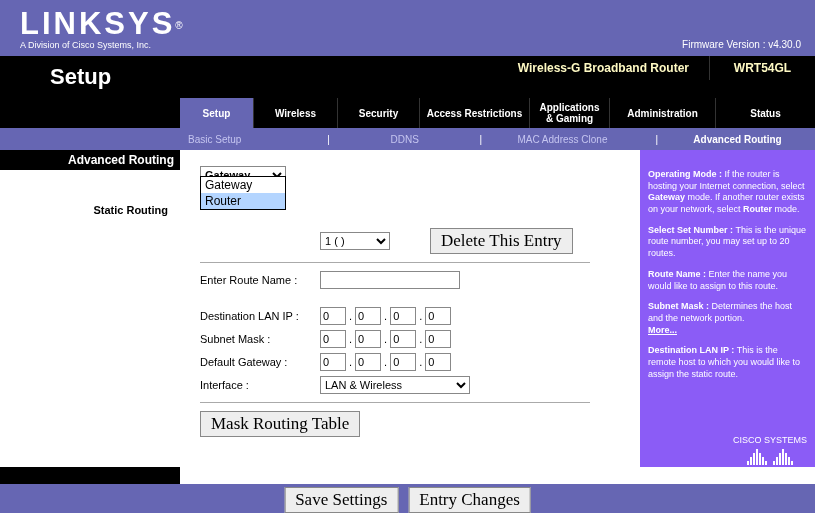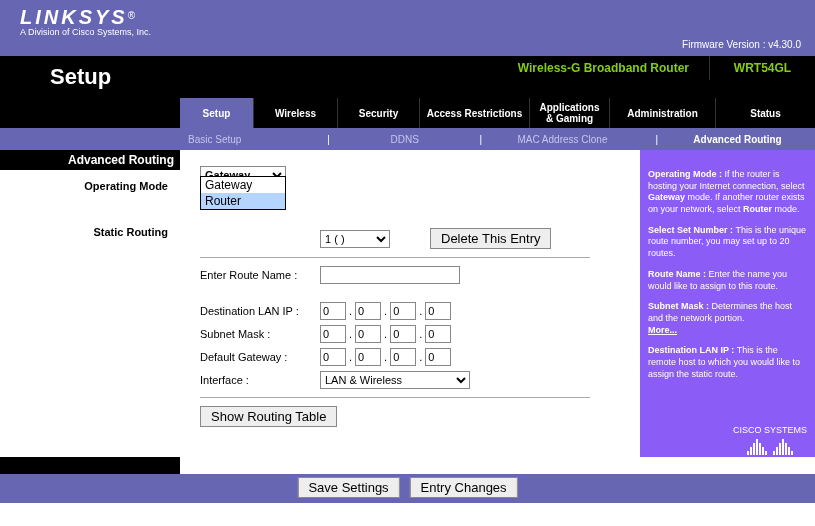--- a/index.html
+++ b/index.html
@@ -16,24 +16,23 @@
     position: relative;
     color: #fff;
   }
   .logo {
     position: absolute;
     left: 20px;
     top: 6px;
     font-family: Arial, sans-serif;
   }
   .logo-main {
-    font-size: 20px;
+    font-size: 31px;
     font-weight: bold;
     letter-spacing: 3px;
-    font-style: italic;
   }
   .logo-sub {
     font-size: 9px;
     margin-top: -2px;
   }
   .firmware {
     position: absolute;
     right: 14px;
     bottom: 6px;
     font-size: 10px;
@@ -55,21 +54,21 @@
   .title-right {
     flex: 1;
     display: flex;
     flex-direction: column;
   }
   .product-row {
     height: 24px;
     line-height: 24px;
     display: flex;
     justify-content: flex-end;
-    color: #84cc16;
+    color: #fef9c3;
     font-size: 12px;
   }
   .product-name {
     flex: 1;
     text-align: right;
     padding-right: 20px;
     font-weight: bold;
   }
   .model {
     width: 106px;
@@ -199,24 +198,24 @@
     cursor: pointer;
   }
   .open-dropdown .opt.hl {
     background: #b4d5ff;
   }
   .route-no-select { width: 70px; }
   .iface-select { width: 150px; }
   .btn {
     border: 1px solid #888;
     background: #eee;
-    font-size: 13px;
+    font-size: 17px;
     padding: 2px 10px;
     cursor: pointer;
-    font-family: Liberation Sans, sans-serif;
+    font-family: Liberation Serif, serif;
   }
   .ip-oct {
     width: 26px;
     text-align: left;
     padding-left: 2px;
   }
   .ip-dot { padding: 0 3px; }
   .route-name-input { width: 140px; }
   .hr-line {
     border: 0;
@@ -350,21 +349,20 @@
     <span style="flex:0.2"></span>
     <span class="subtab active">Advanced Routing</span>
     <span style="flex:0.2"></span>
   </div>
 </div>
 
 <div class="body-row">
 
   <div class="side-labels">
     <div class="section-header">Advanced Routing</div>
-    <div class="side-label">Operating Mode</div>
     <div class="spacer-row"></div>
     <div class="side-label">Static Routing</div>
   </div>
 
   <div class="main-panel">
 
     
     <div class="form-row" style="margin-top:6px">
       <select class="mode-select">
         <option>Gateway</option>
@@ -437,21 +435,21 @@
     
     <div class="form-row">
       <div class="form-label">Interface  :</div>
       <select class="iface-select">
         <option>LAN &amp; Wireless</option>
       </select>
     </div>
 
     <hr class="hr-line">
 
-    <button class="btn">Show Routing Table</button>
+    <button class="btn">Mask Routing Table</button>
 
     <div style="height:20px"></div>
   </div>
 
   <div class="help-panel">
     <p>
       <b>Operating Mode : </b><span>If the router is hosting your Internet connection, select </span><b>Gateway</b><span> mode. If another router exists on your network, select </span><b>Router</b><span> mode.</span>
     </p>
     <p>
       <b>Select Set Number : </b><span>This is the unique route number, you may set up to 20 routes.</span>

